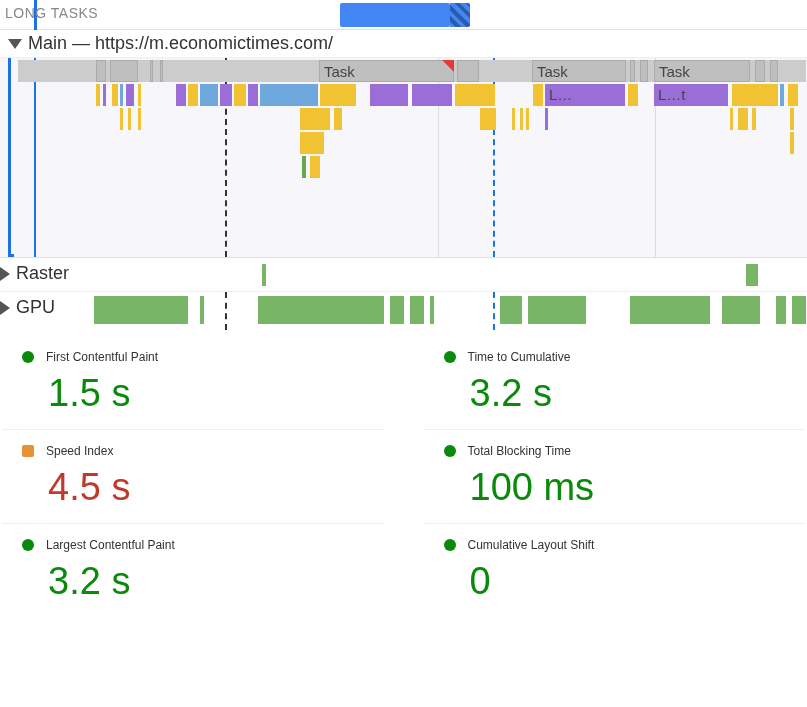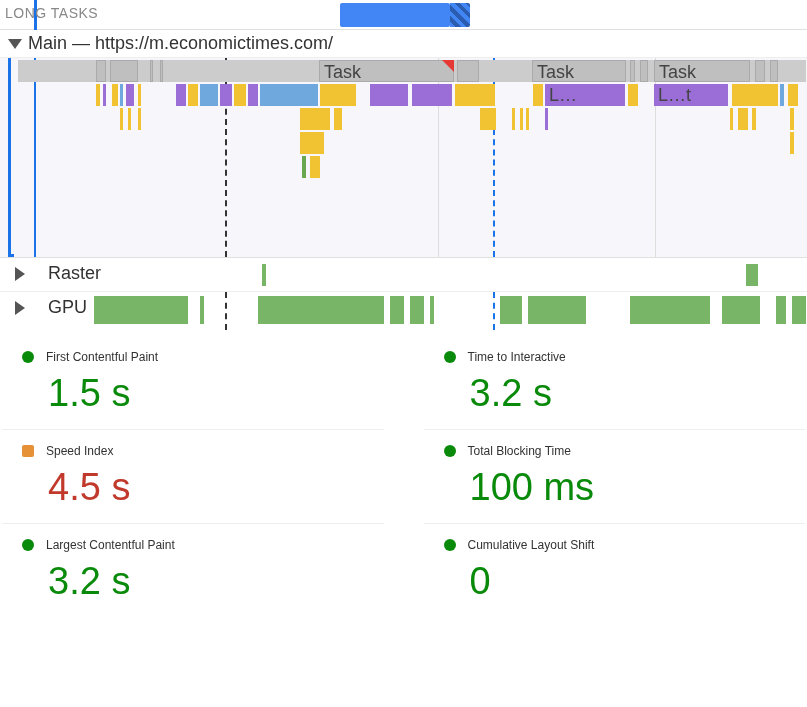--- a/index.html
+++ b/index.html
@@ -74,21 +74,21 @@
       left:0; right:0;
       height: 22px;
     }
     .bar { position:absolute; height:22px; }
     .bar-gray { background:#ccc; }
     .bar-darkgray { background:#bfbfbf; border:1px solid #aaa;}
     .bar-purple { background:#9a6dd7; }
     .bar-yellow { background:#f1c232; }
     .bar-blue { background:#6fa8dc; }
     .bar-green { background:#6aa84f; }
-    .bar-label { font-size:18px; color:#444; padding-left:4px; line-height:22px; white-space:nowrap; overflow:hidden;}
+    .bar-label { font-size:15px; color:#444; padding-left:4px; line-height:22px; white-space:nowrap; overflow:hidden;}
     .red-corner {
       position:absolute;
       width:0;height:0;
       border-left:12px solid transparent;
       border-top:12px solid #e53935;
     }
     
     .guideline-blue { position:absolute; top:0; bottom:0; width:2px; background:#1a73e8; }
     .guideline-dashed { position:absolute; top:0; bottom:0; border-left:2px dashed #333; }
     .guideline-dashed-blue { position:absolute; top:0; bottom:0; border-left:2px dashed #1a73e8; }
@@ -101,26 +101,26 @@
 
     
     .sub-track {
       position: relative;
       height: 34px;
       border-bottom: 1px solid #eee;
       background:#fff;
     }
     .sub-track-label {
       position:absolute;
-      left:15px;
+      left:0;
       top:5px;
       font-size:18px;
       display:flex;
       align-items:center;
-      gap:23px;
+      gap:6px;
       z-index:5;
     }
     .gpu-row { height:38px; border-bottom:none;}
     .gbar { position:absolute; top:4px; height:28px; background:#78b567; }
     .rbar { position:absolute; top:6px; height:22px; background:#78b567; }
     
     
     .metrics {
       display:grid;
       grid-template-columns: 1fr 1fr;
@@ -283,21 +283,21 @@
   <div class="metric">
     <div class="metric-head">
       <span class="dot dot-green"></span>
       <span>First Contentful Paint</span>
     </div>
     <div class="metric-value val-green">1.5 s</div>
   </div>
   <div class="metric">
     <div class="metric-head">
       <span class="dot dot-green"></span>
-      <span>Time to Interactive</span>
+      <span>Time to Cumulative</span>
     </div>
     <div class="metric-value val-green">3.2 s</div>
   </div>
   <div class="metric">
     <div class="metric-head">
       <span class="dot-square-orange"></span>
       <span>Speed Index</span>
     </div>
     <div class="metric-value val-red">4.5 s</div>
   </div>

